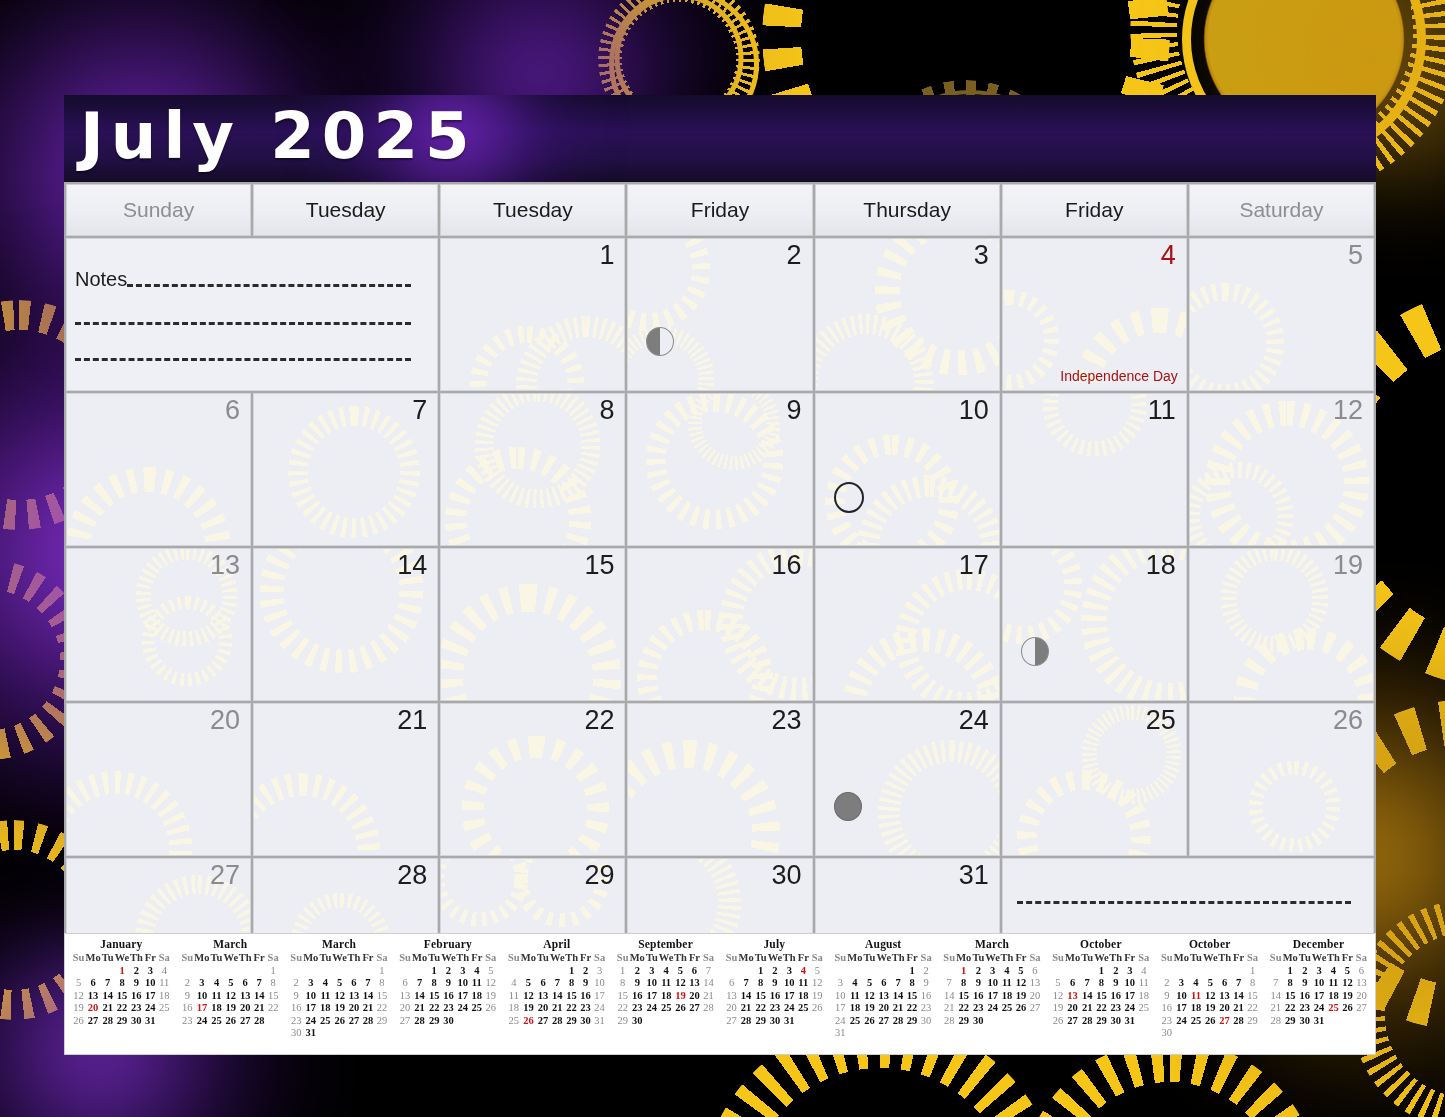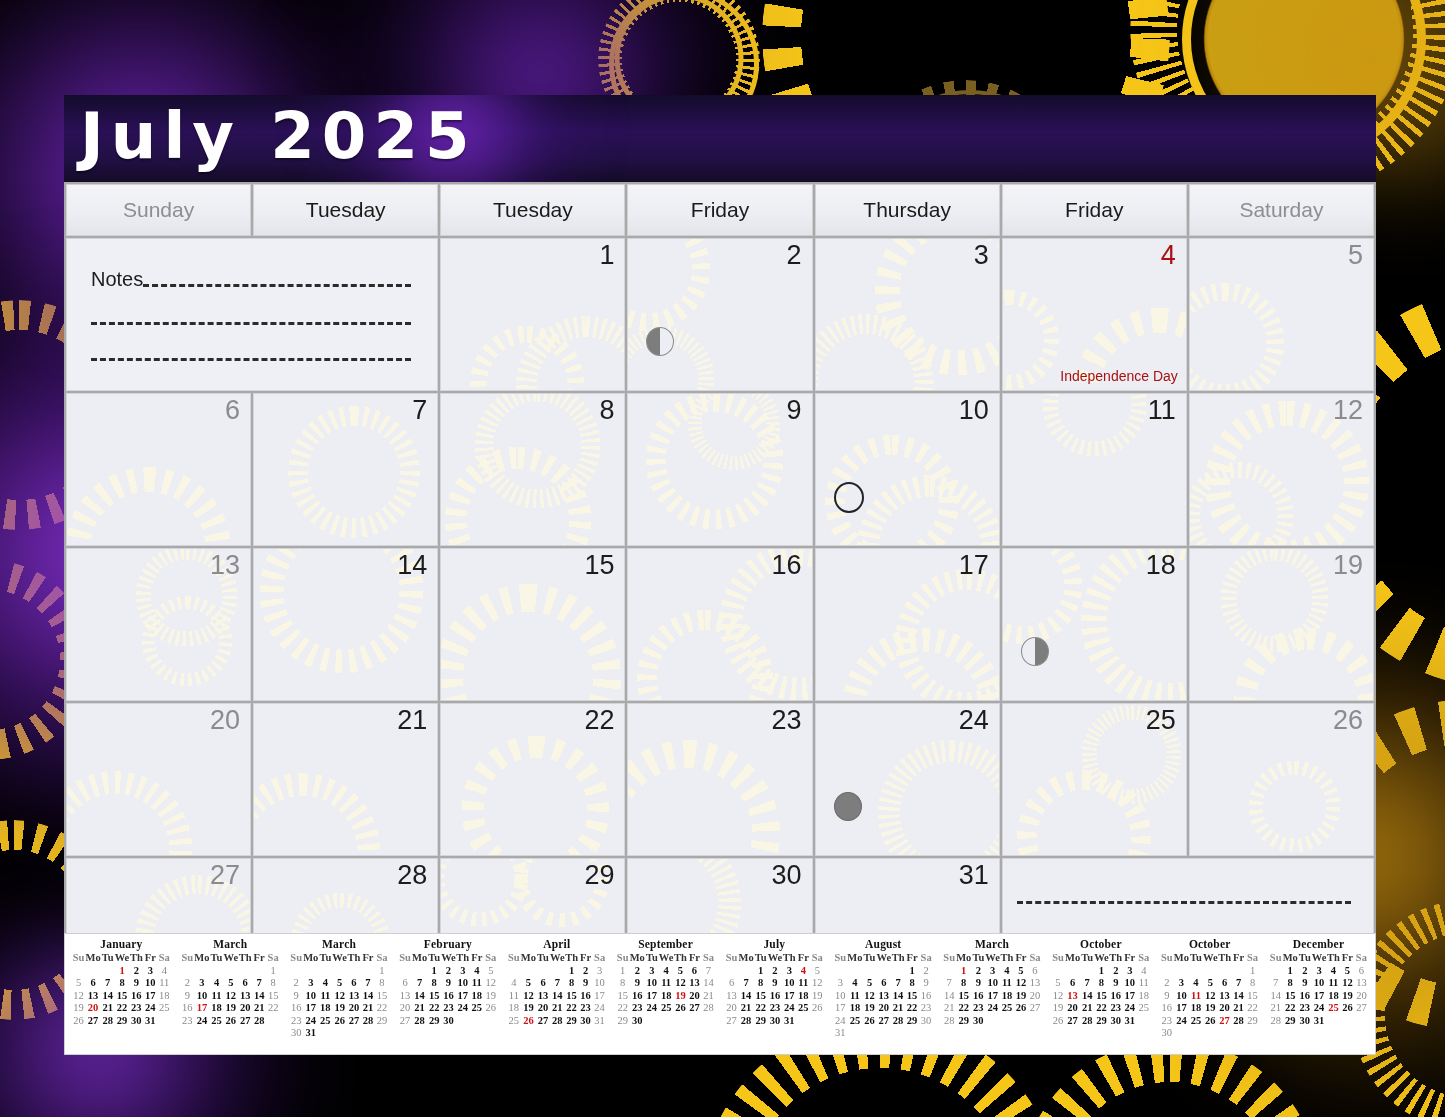--- a/index.html
+++ b/index.html
@@ -72,21 +72,21 @@
   .daynum.holiday{color:#a81111;}
   .holiday-label{
     position:absolute;bottom:6px;left:0;right:8px;text-align:right;
     font-size:14px;color:#a81111;margin-left:36px;
   }
 
   
   .wm{position:absolute;pointer-events:none;opacity:1;}
 
   
-  .notes-wrap{position:absolute;left:24px;right:26px;top:30px;}
+  .notes-wrap{position:absolute;left:8px;right:26px;top:30px;}
   .notes-first{display:flex;align-items:flex-end;}
   .notes-label{font-size:20px;color:#1c1c1c;line-height:1;}
   .dash{
     flex:1;height:0;border-bottom:3px dashed #2b2b2b;margin-bottom:2px;
   }
   .notes-row{height:0;border-bottom:3px dashed #2b2b2b;margin-top:33px;}
 
   .endnotes{position:absolute;left:14px;right:22px;top:42px;}
   .endnotes .ln{height:0;border-bottom:3px dashed #2b2b2b;margin-bottom:45px;}
 

